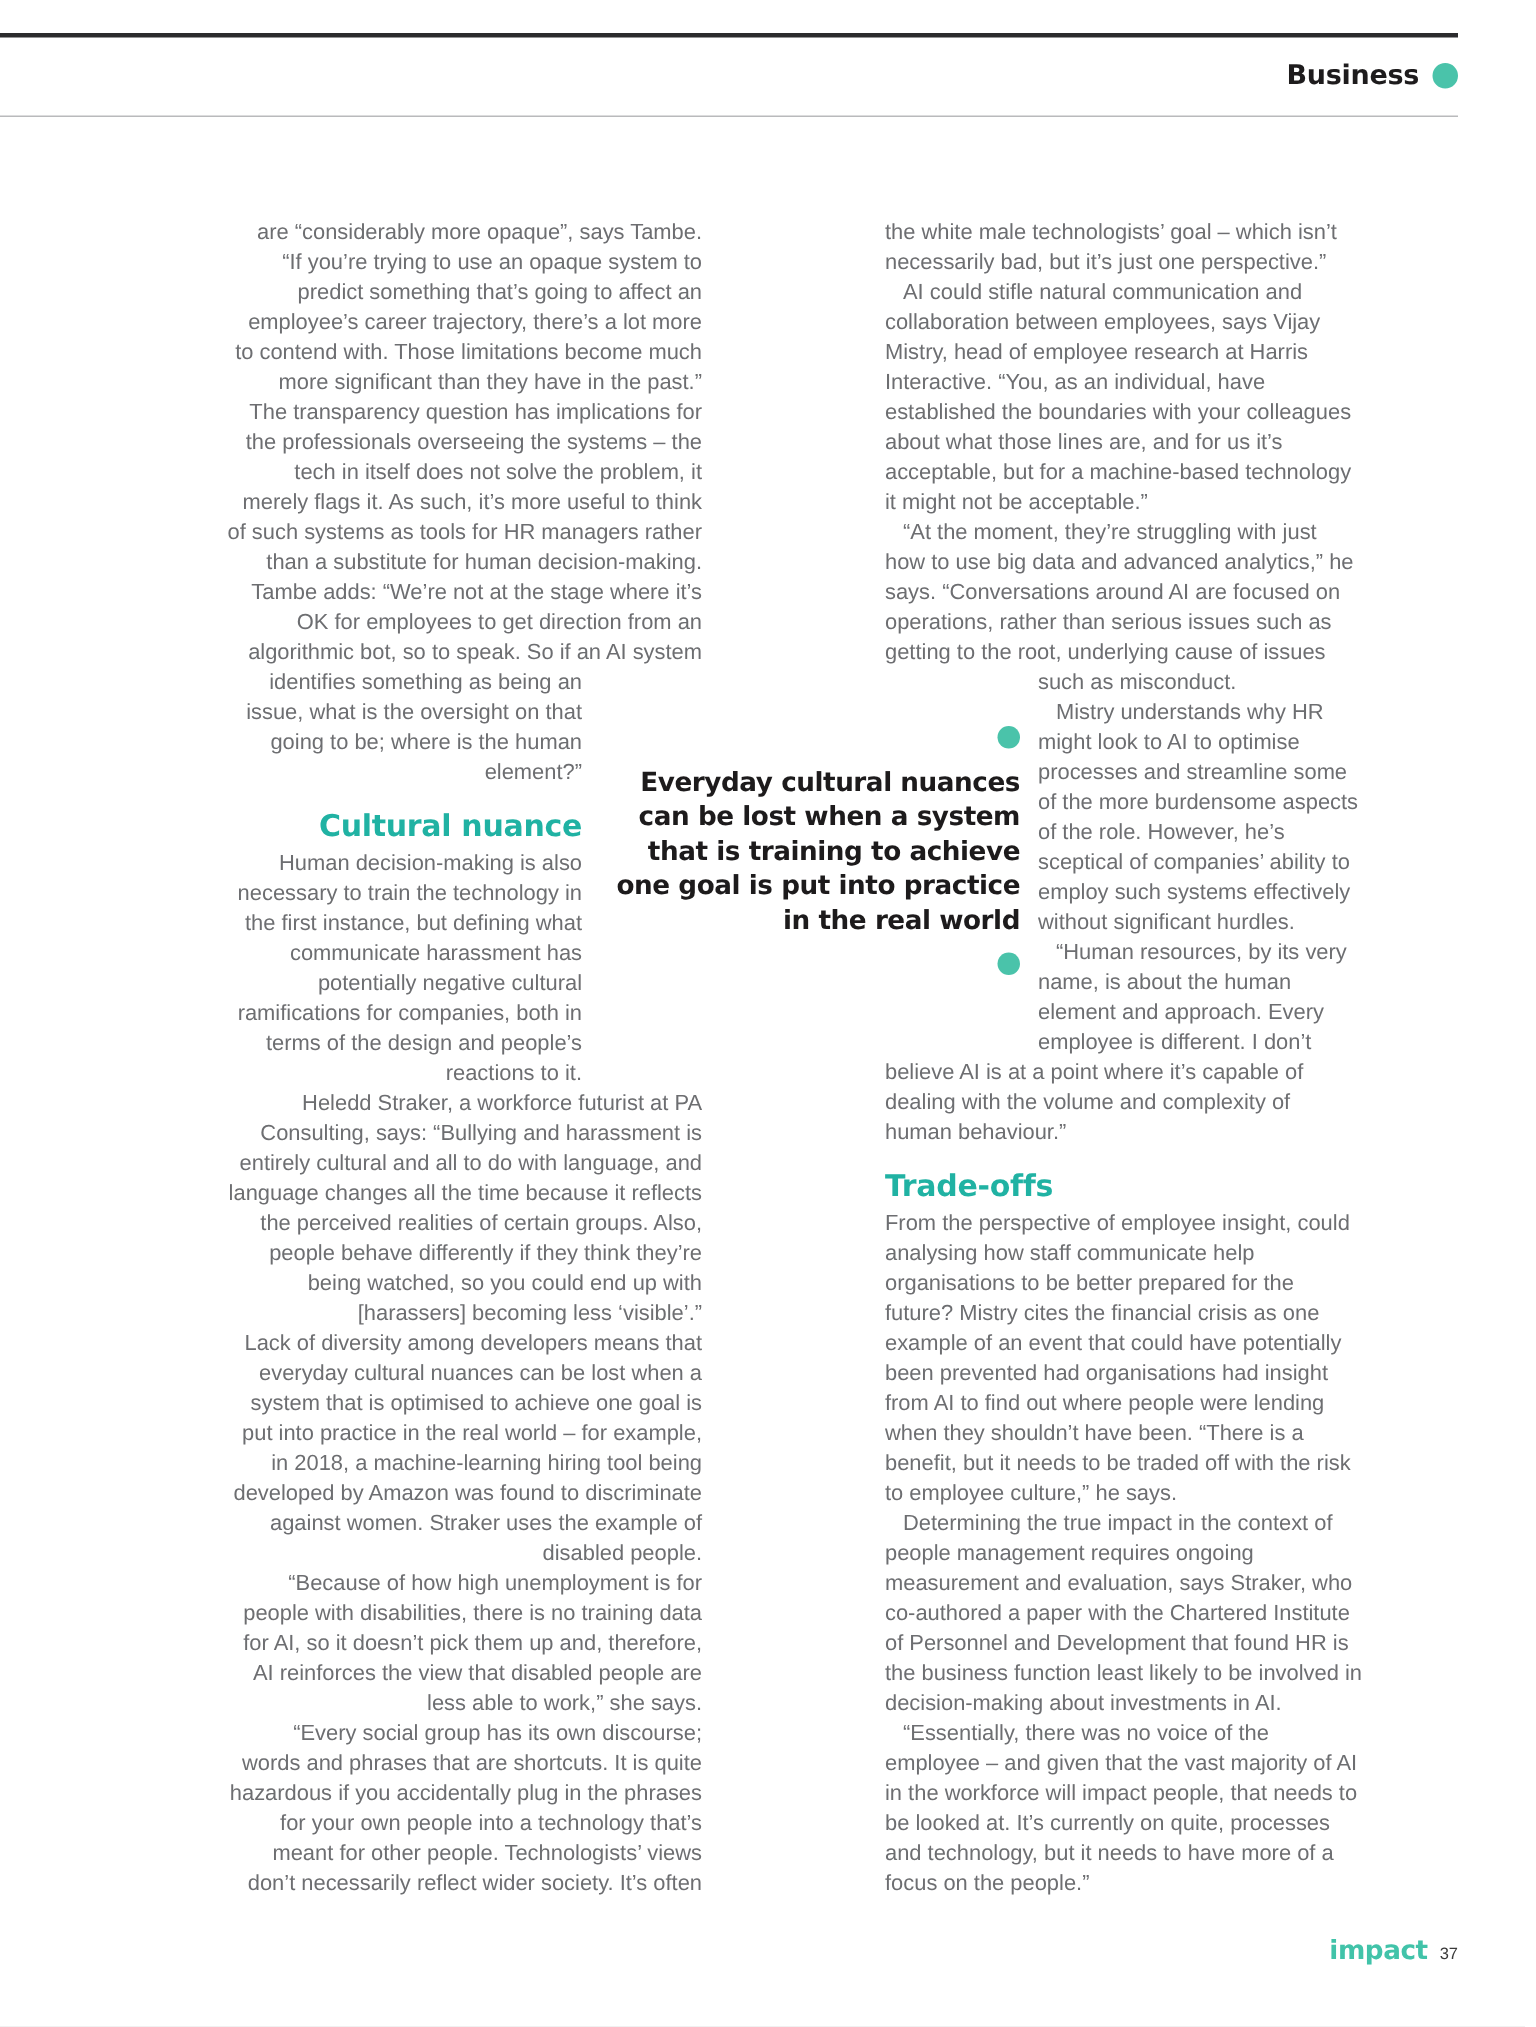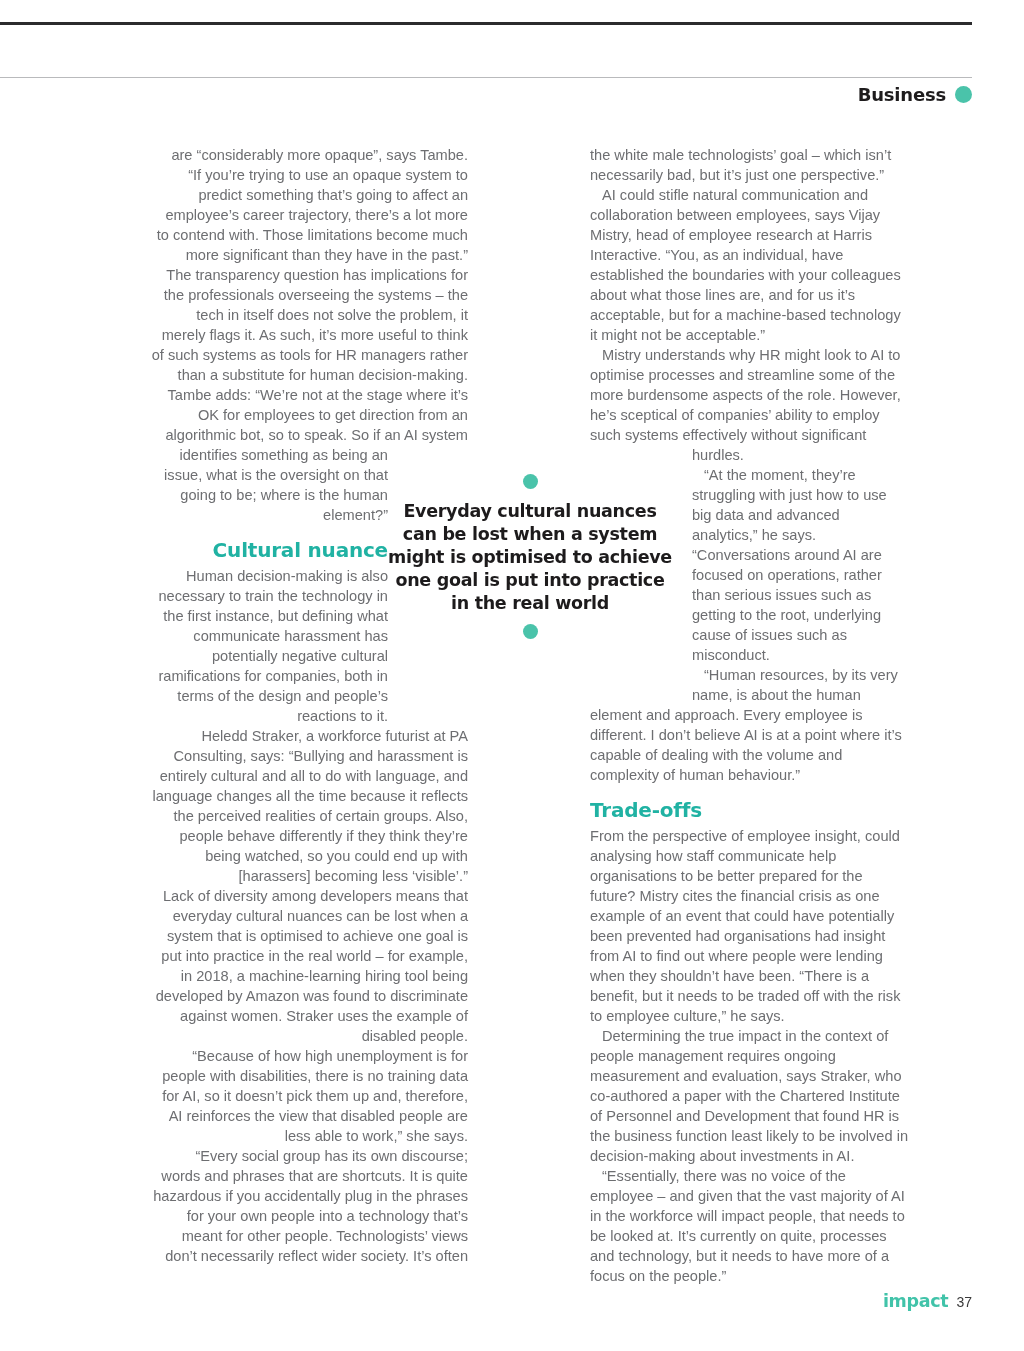--- a/index.html
+++ b/index.html
@@ -4,21 +4,21 @@
 <style>
   html,body { margin:0; padding:0; background:#e8e8e8; }
   .page {
     position:relative; width:1024px; height:1351px; background:#ffffff;
     overflow:hidden; font-family:"Liberation Sans", sans-serif;
     -webkit-font-smoothing:antialiased;
   }
   
   .rule-dark { position:absolute; left:0; top:22px; width:972px; height:3px; background:#2b2b2d; }
   .rule-gray { position:absolute; left:0; top:77px; width:972px; height:1px; background:#b9babc; }
-  .header-row { position:absolute; top:40px; right:52px; display:flex; align-items:center; gap:9px;margin-top:44px; }
+  .header-row { position:absolute; top:40px; right:52px; display:flex; align-items:center; gap:9px; }
   .header-title {
     font-family:"DejaVu Sans", sans-serif; font-weight:bold; font-size:18px;
     color:#1e1c1d; letter-spacing:-0.2px;
   }
   .header-dot { width:17px; height:17px; border-radius:50%; background:#4ac3aa; }
 
   
   .columns { position:absolute; left:150px; top:145px; width:760px; }
   .col {
     width:318px; font-size:14.6px; line-height:20px; color:#6d6e71;
@@ -32,34 +32,34 @@
     font-family:"DejaVu Sans", sans-serif; font-weight:bold; color:#20b2a3;
     font-size:20px; line-height:24px; margin:13px 0 4px 0; letter-spacing:-0.2px;
   }
   
   .push-r { float:right; width:0;    height:300px; }
   .wrap-r { float:right; clear:right; width:80px;  height:262px; }
   .push-l { float:left;  width:0;    height:300px; }
   .wrap-l { float:left;  clear:left;  width:102px; height:242px; }
 
   
-  .pullquote { position:absolute; left:380px; top:474px; width:300px; text-align:center; }
+  .pullquote { position:absolute; left:380px; top:484px; width:300px; text-align:right; }
   .pq-dot { display:inline-block; width:15px; height:15px; border-radius:50%; background:#4ac3aa; }
   .pq-text {
     margin:7px 0 9px 0; font-family:"DejaVu Sans", sans-serif; font-weight:bold;
     color:#1d1b1c; font-size:17.5px; line-height:23px; letter-spacing:-0.3px;
   }
 
   
   .footer { position:absolute; top:1291px; right:52px; display:flex; align-items:baseline; gap:8px;margin-left:20px; }
   .footer-logo {
     font-family:"DejaVu Sans", sans-serif; font-weight:bold; font-size:17.5px;
     color:#41c3a9; letter-spacing:-0.3px;
   }
-  .footer-page { font-size:14px; color:#3a3a3a; }
+  .footer-page { font-size:11px; color:#3a3a3a; }
 </style>
 </head>
 <body>
 
 <div class="page">
 
   <div class="rule-dark"></div>
   <div class="header-row">
     <span class="header-title">Business</span>
     <span class="header-dot"></span>
@@ -80,37 +80,37 @@
       <p class="ind">Lack of diversity among developers means that everyday cultural nuances can be lost when a system that is optimised to achieve one goal is put into practice in the real world – for example, in 2018, a machine-learning hiring tool being developed by Amazon was found to discriminate against women. Straker uses the example of disabled people.</p>
       <p class="ind">“Because of how high unemployment is for people with disabilities, there is no training data for AI, so it doesn’t pick them up and, therefore, AI reinforces the view that disabled people are less able to work,” she says.</p>
       <p class="ind">“Every social group has its own discourse; words and phrases that are shortcuts. It is quite hazardous if you accidentally plug in the phrases for your own people into a technology that’s meant for other people. Technologists’ views don’t necessarily reflect wider society. It’s often</p>
     </div>
 
     <div class="col col-right">
       <div class="push-l"></div>
       <div class="wrap-l"></div>
       <p>the white male technologists’ goal – which isn’t necessarily bad, but it’s just one perspective.”</p>
       <p class="ind">AI could stifle natural communication and collaboration between employees, says Vijay Mistry, head of employee research at Harris Interactive. “You, as an individual, have established the boundaries with your colleagues about what those lines are, and for us it’s acceptable, but for a machine-based technology it might not be acceptable.”</p>
+      <p class="ind">“At the moment, they’re struggling with just how to use big data and advanced analytics,” he says. “Conversations around AI are focused on operations, rather than serious issues such as getting to the root, underlying cause of issues such as misconduct.</p>
       <p class="ind">Mistry understands why HR might look to AI to optimise processes and streamline some of the more burdensome aspects of the role. However, he’s sceptical of companies’ ability to employ such systems effectively without significant hurdles.</p>
-      <p class="ind">“At the moment, they’re struggling with just how to use big data and advanced analytics,” he says. “Conversations around AI are focused on operations, rather than serious issues such as getting to the root, underlying cause of issues such as misconduct.</p>
       <p class="ind">“Human resources, by its very name, is about the human element and approach. Every employee is different. I don’t believe AI is at a point where it’s capable of dealing with the volume and complexity of human behaviour.”</p>
       <h2 class="section">Trade-offs</h2>
       <p>From the perspective of employee insight, could analysing how staff communicate help organisations to be better prepared for the future? Mistry cites the financial crisis as one example of an event that could have potentially been prevented had organisations had insight from AI to find out where people were lending when they shouldn’t have been. “There is a benefit, but it needs to be traded off with the risk to employee culture,” he says.</p>
       <p class="ind">Determining the true impact in the context of people management requires ongoing measurement and evaluation, says Straker, who co-authored a paper with the Chartered Institute of Personnel and Development that found HR is the business function least likely to be involved in decision-making about investments in AI.</p>
       <p class="ind">“Essentially, there was no voice of the employee – and given that the vast majority of AI in the workforce will impact people, that needs to be looked at. It’s currently on quite, processes and technology, but it needs to have more of a focus on the people.”</p>
     </div>
 
   </div>
 
   <div class="pullquote">
     <span class="pq-dot"></span>
     <div class="pq-text">
       <div>Everyday cultural nuances</div>
       <div>can be lost when a system</div>
-      <div>might is optimised to achieve</div>
+      <div>that is training to achieve</div>
       <div>one goal is put into practice</div>
       <div>in the real world</div>
     </div>
     <span class="pq-dot"></span>
   </div>
 
   <div class="footer">
     <span class="footer-logo">impact</span>
     <span class="footer-page">37</span>
   </div>

